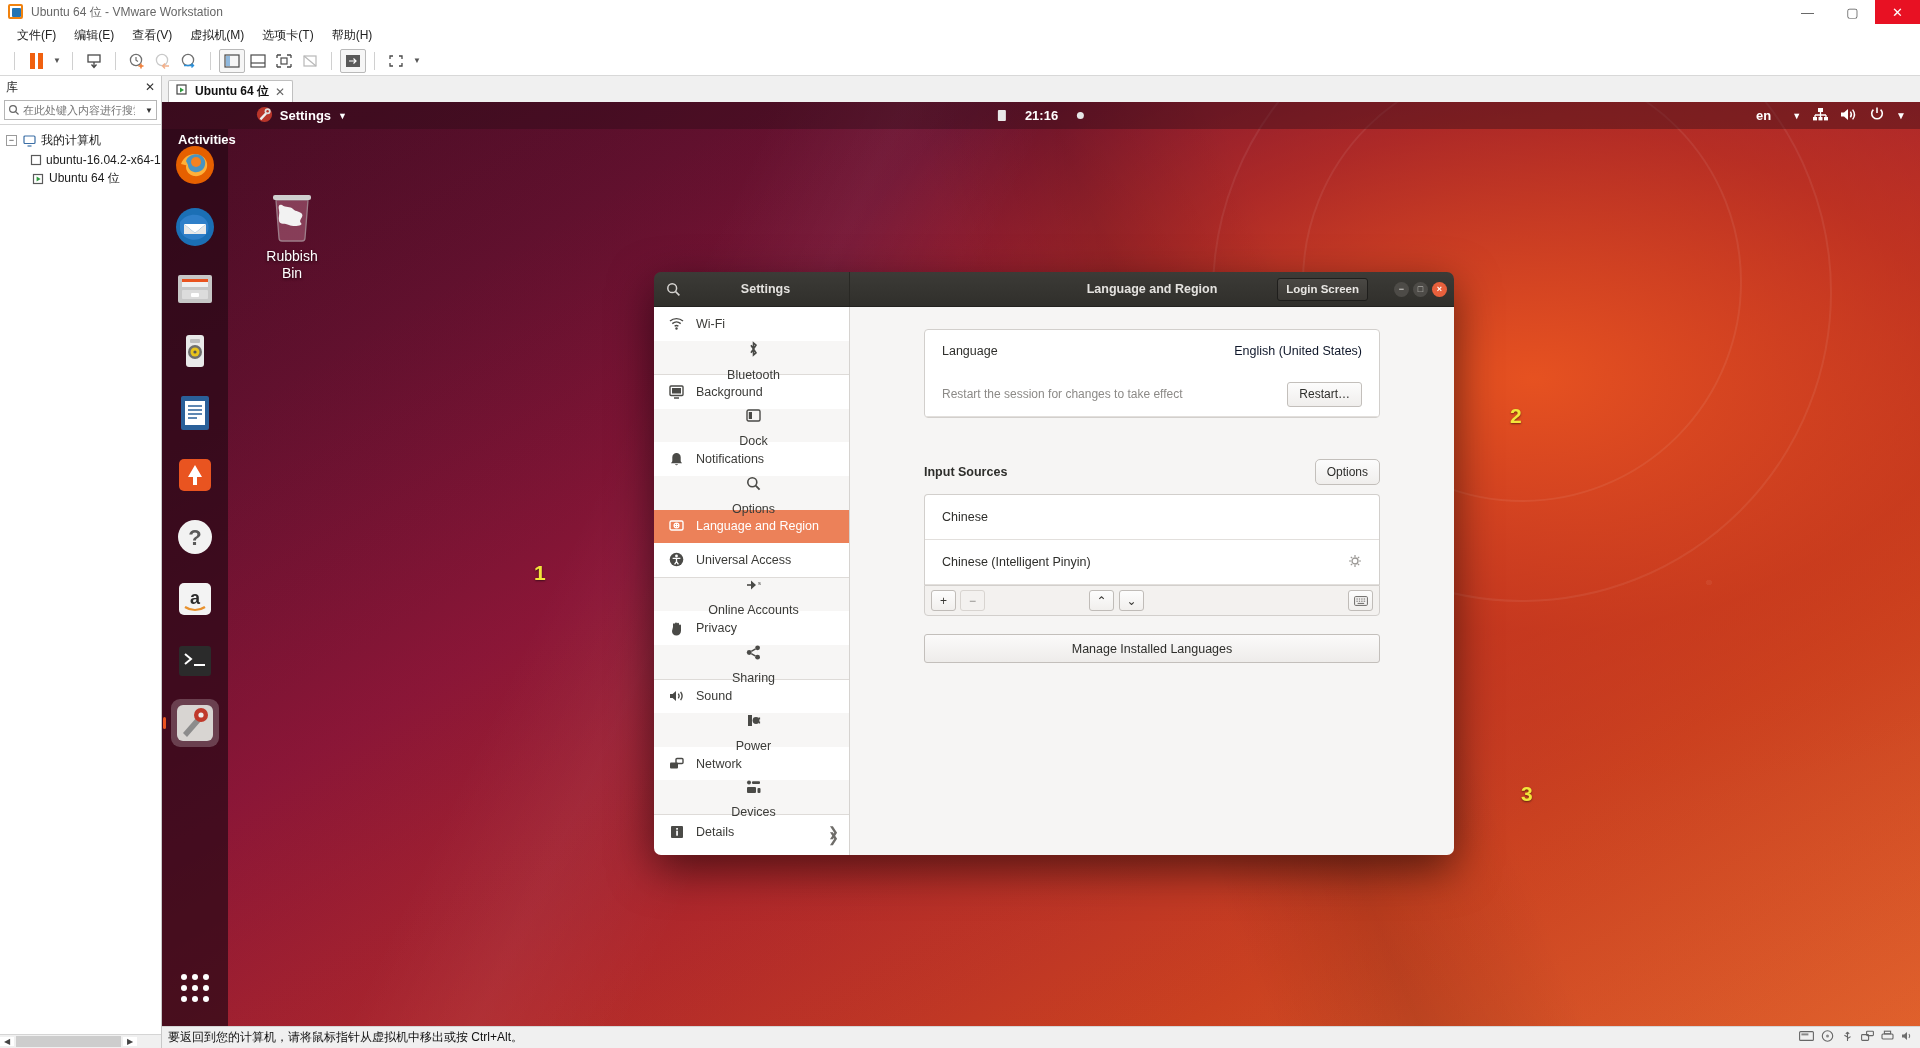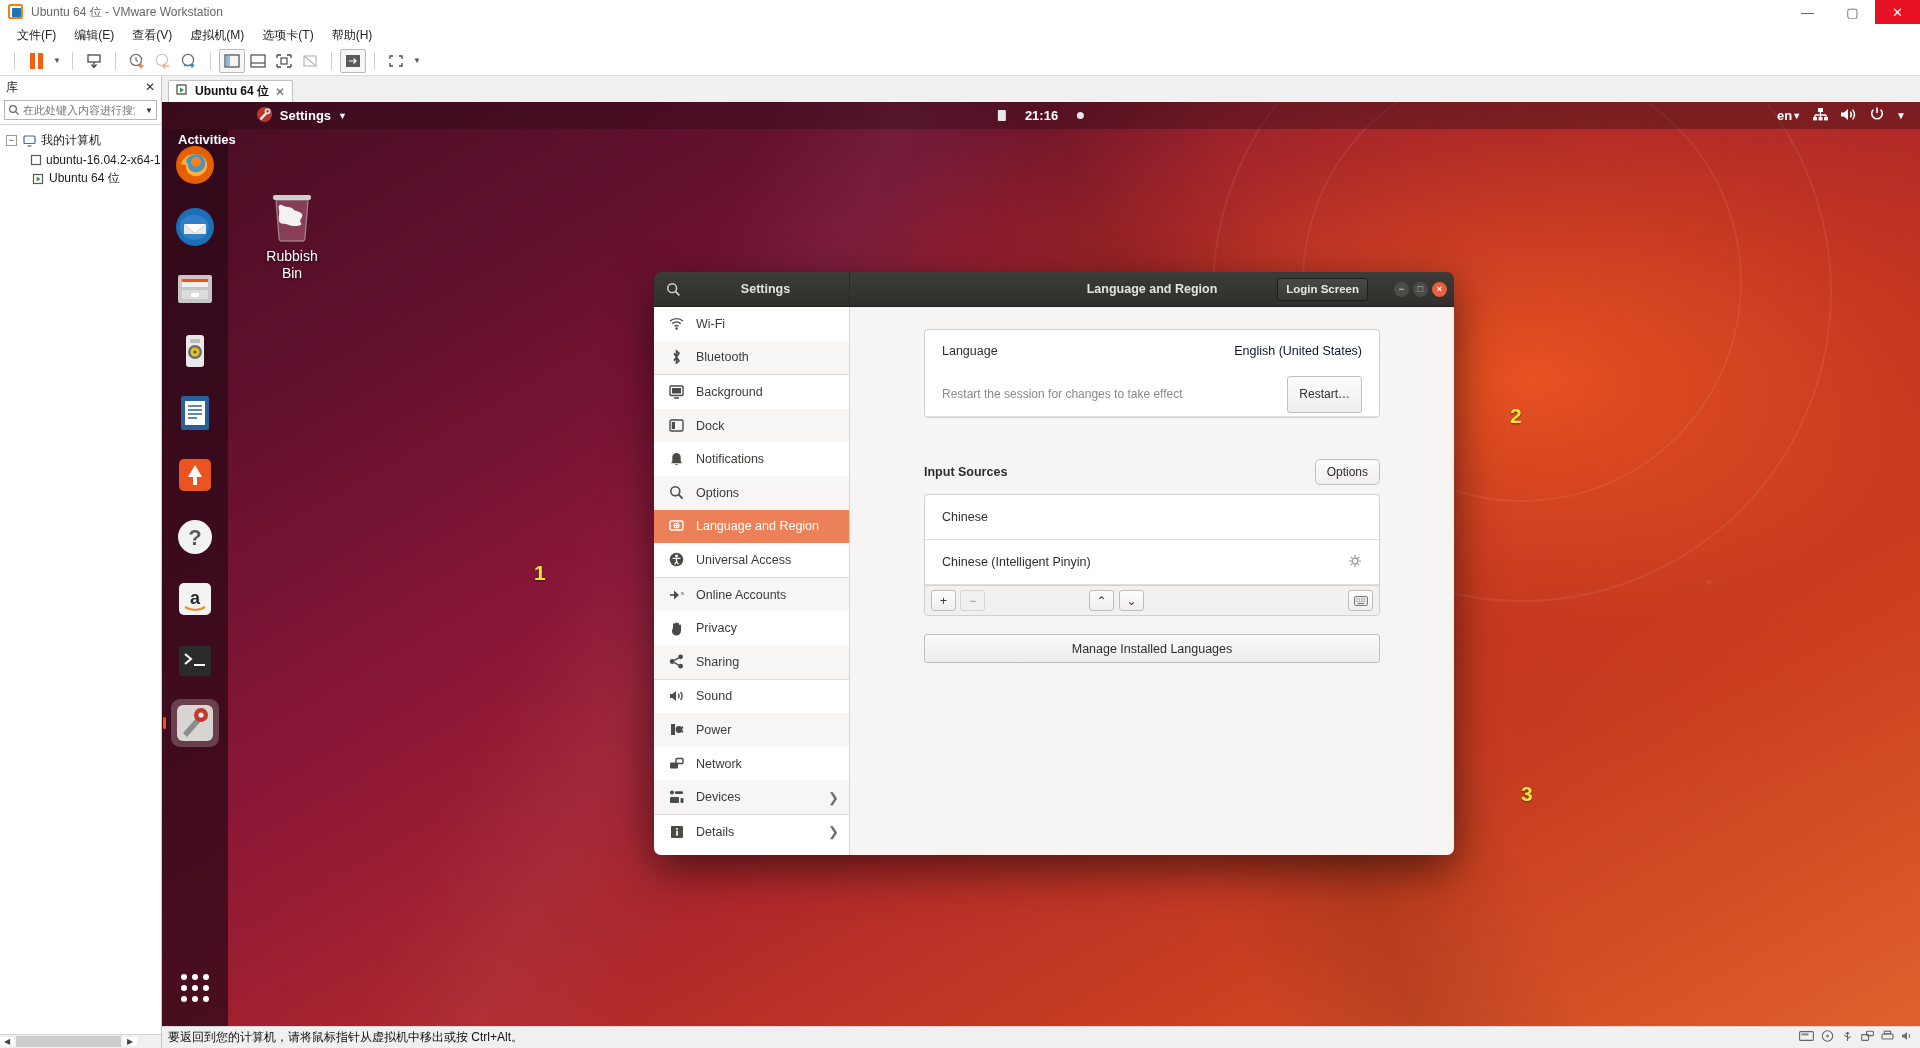--- a/index.html
+++ b/index.html
@@ -108,21 +108,21 @@
     background: rgba(40,10,20,0.38); display: flex; align-items: center;
     color: #fff; font-size: 13px; font-weight: bold; z-index: 30; }
   .ub-topbar .activities { padding: 0 12px 0 16px; margin-top: 48px; }
   .ub-appmenu { display: flex; align-items: center; gap: 7px; padding: 0 8px; }
   .ub-clock { position: absolute; left: 50%; transform: translateX(-50%);
     display: flex; align-items: center; gap: 19px; }
   .ub-clock .cal { width: 8px; height: 11px; background: #e8e8e8; border-radius: 1px; }
   .ub-clock .dot { width: 7px; height: 7px; border-radius: 50%; background: #e6e6e6; }
   .ub-tray { margin-left: auto; display: flex; align-items: center; gap: 11px;
     padding-right: 14px; }
-  .ub-tray .kb { font-size: 13px; display: flex; align-items: center; gap: 0; }
+  .ub-tray .kb { font-size: 13px; display: flex; align-items: center; gap: 21px; }
 
   .ub-dock { position: absolute; left: 0; top: 27px; bottom: 0; width: 66px;
     background: rgba(40,8,22,0.72); z-index: 25; display: flex;
     flex-direction: column; align-items: center; padding-top: 12px; gap: 14px; }
   .dock-item { width: 48px; height: 48px; border-radius: 9px; position: relative;
     display: flex; align-items: center; justify-content: center; }
   .dock-item.active { background: rgba(255,255,255,0.22); }
   .dock-item.active::before { content: ""; position: absolute; left: -8px; top: 50%;
     transform: translateY(-50%); width: 3px; height: 12px; background: #e95420;
     border-radius: 2px; }
@@ -158,37 +158,37 @@
     display: flex; align-items: center; justify-content: center; color: #cfcdc9;
     font-size: 9px; line-height: 1; }
   .wb.close { background: #e8603c; color: #fff; }
 
   .gbody { flex: 1; display: flex; min-height: 0; }
 
   .gside { width: 196px; background: #fff; border-right: 1px solid #d6d3d0;
     overflow: hidden; flex-shrink: 0; }
   .srow { height: 33.6px; display: flex; align-items: center; padding: 0 10px 0 14px;
     font-size: 12.5px; color: #3b3b38; gap: 11px; }
-  .srow.alt { background: #f7f6f5; }
+  .srow.alt { background: #f7f6f5; flex-direction: column; }
   .srow.sel { background: #ec8159; color: #fff; }
   .srow .sico { width: 17px; display: flex; align-items: center; justify-content: center;
     flex-shrink: 0; }
   .srow .chev { margin-left: auto; font-size: 13px; color: #6f6d6a; }
   .srow-div { height: 1px; background: #dedbd8; margin: 0; }
 
   .gmain { flex: 1; background: #f6f5f4; padding: 22px 74px 0 74px; overflow: hidden; }
 
   .card { background: #fff; border: 1px solid #d2cfcc; border-radius: 4px; }
   .card-row { display: flex; align-items: center; padding: 0 17px; height: 42px;
     font-size: 12.5px; color: #2e2e2b; }
   .card-row .val { margin-left: auto; color: #0f172a; }
   .card-row.restart { height: 44px; }
   .card-row.restart .hint { color: #8c8a87; font-size: 12px; text-align: center; }
   .card-div { height: 1px; background: #e2dfdc; }
-  .mini-btn { margin-left: auto; height: 37px; padding: 0 11px; font-size: 12px;
+  .mini-btn { margin-left: auto; height: 25px; padding: 0 11px; font-size: 12px;
     border: 1px solid #c3bfbb; border-radius: 3px; background: linear-gradient(#fcfcfc,#f0eeec);
     color: #2e2e2b; display: flex; align-items: center; }
 
   .sect-head { display: flex; align-items: center; margin: 41px 0 9px 0; }
   .sect-head .t { font-size: 12.5px; font-weight: bold; color: #2e2e2b; }
   .sect-head .b { margin-left: auto; height: 26px; padding: 0 11px; font-size: 12px;
     border: 1px solid #c3bfbb; border-radius: 5px; background: linear-gradient(#fcfcfc,#f0eeec);
     color: #2e2e2b; display: flex; align-items: center; }
 
   .islist { background: #fff; border: 1px solid #d2cfcc; border-radius: 4px 4px 0 0;

